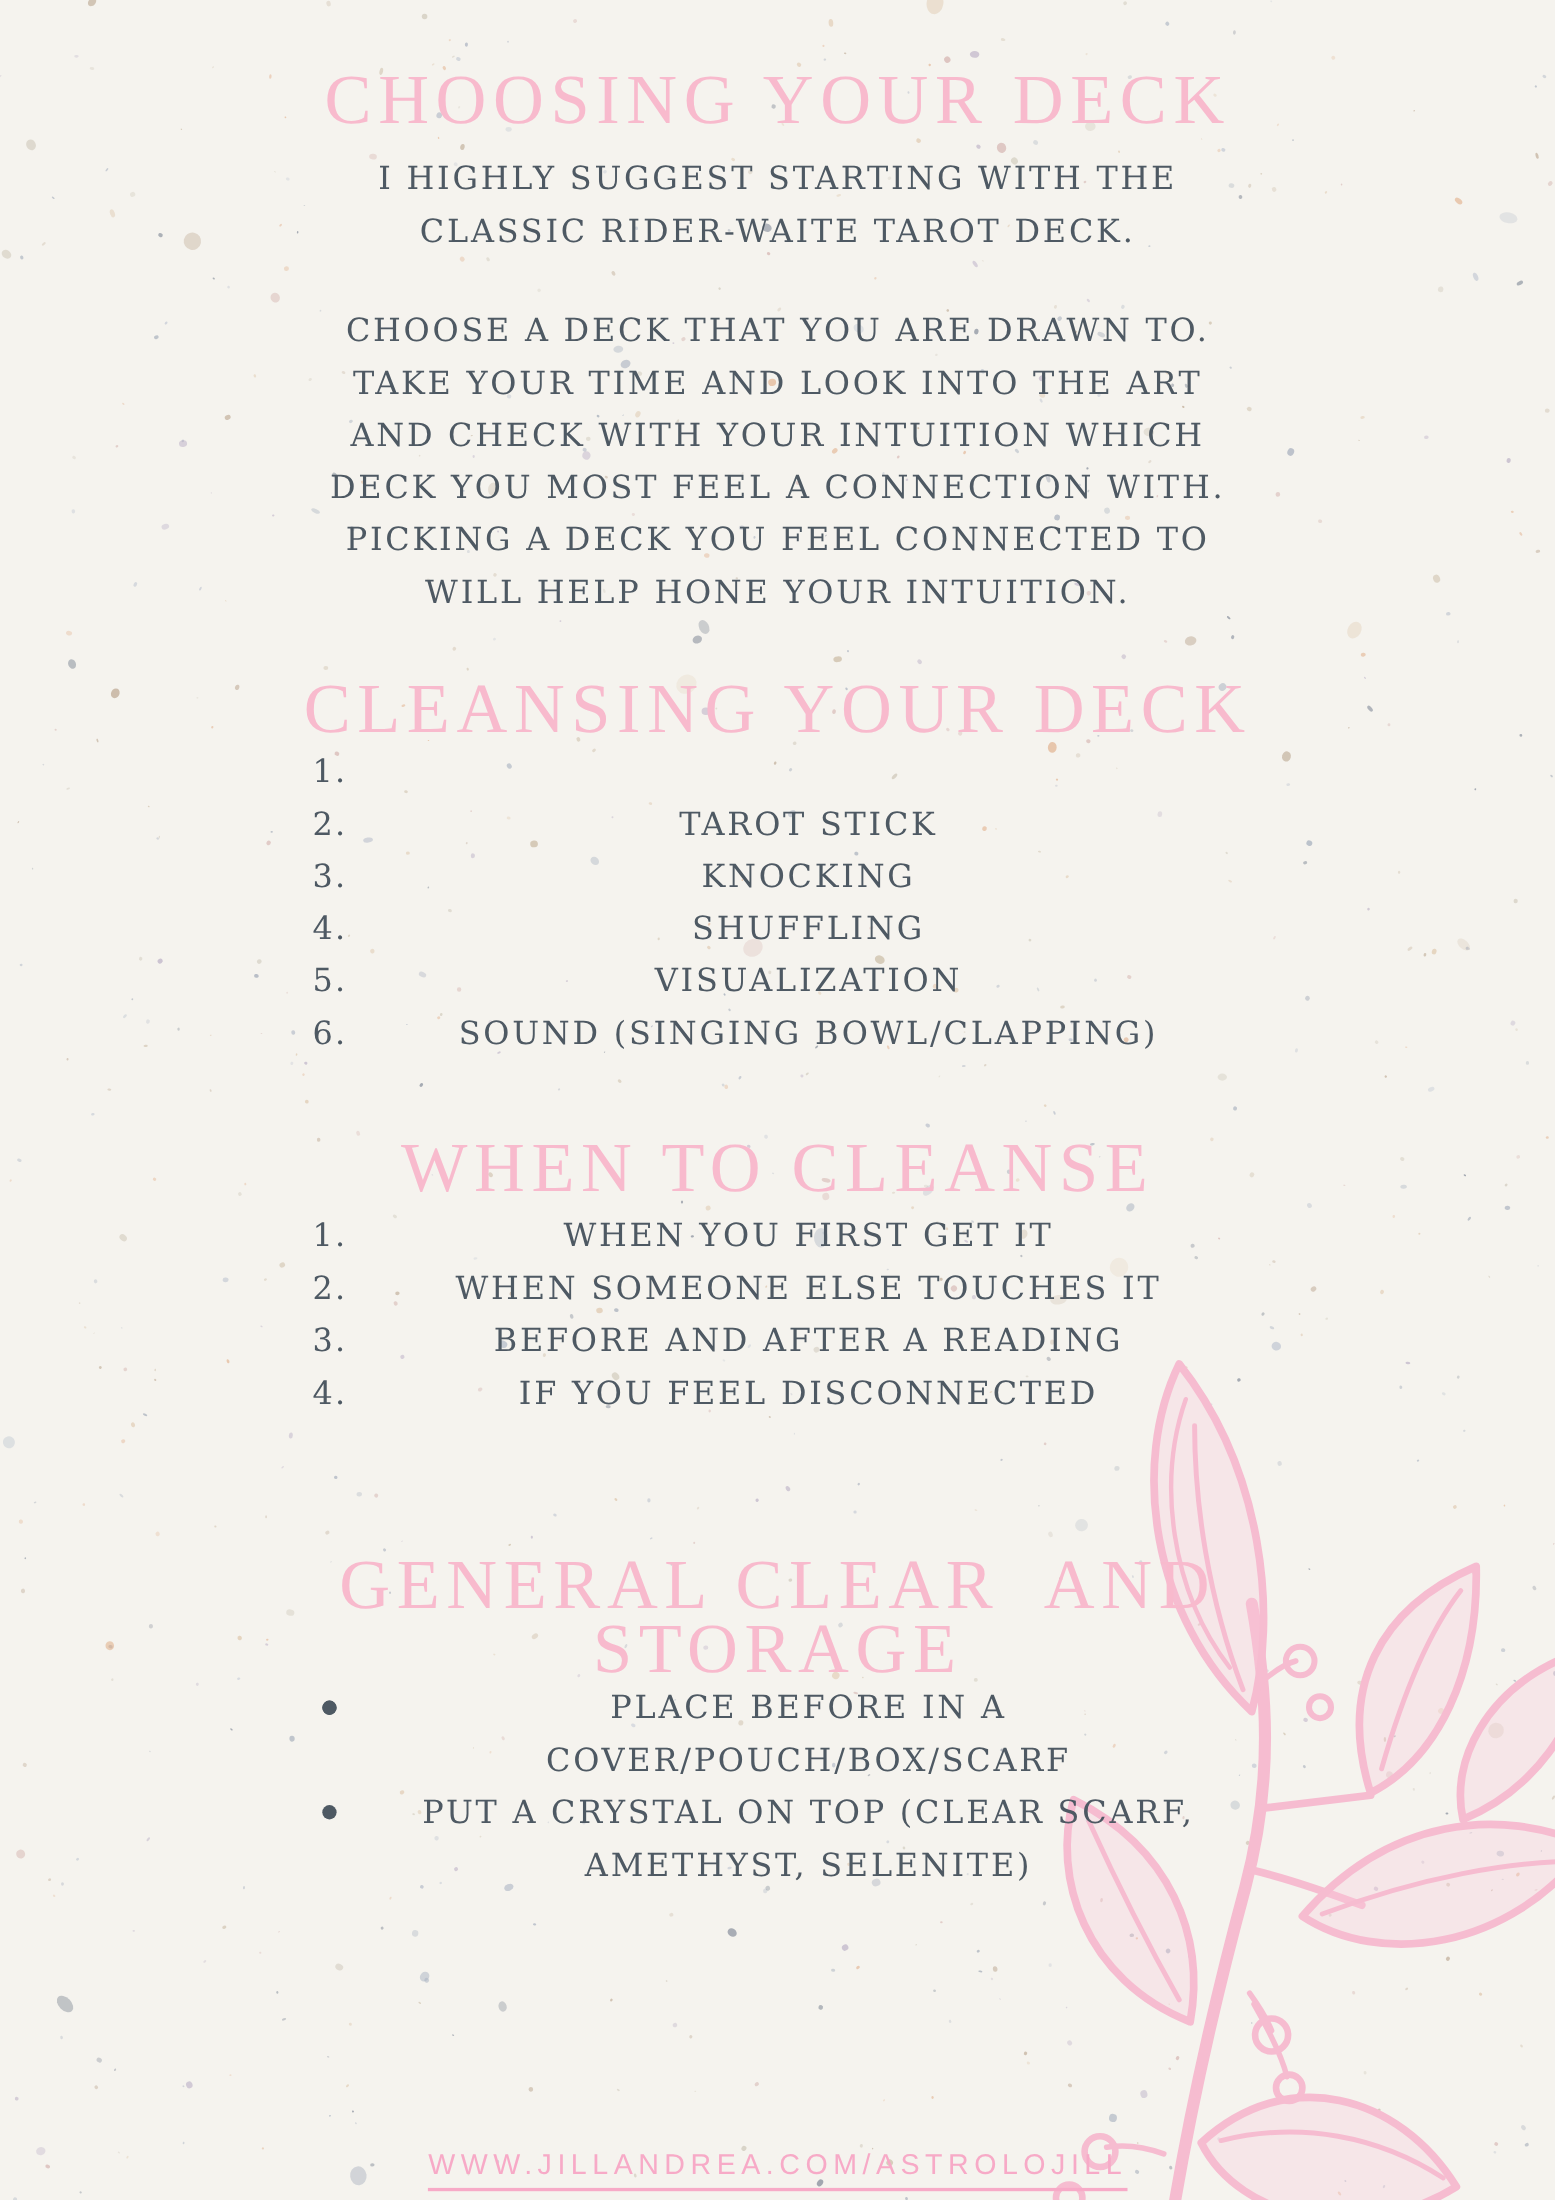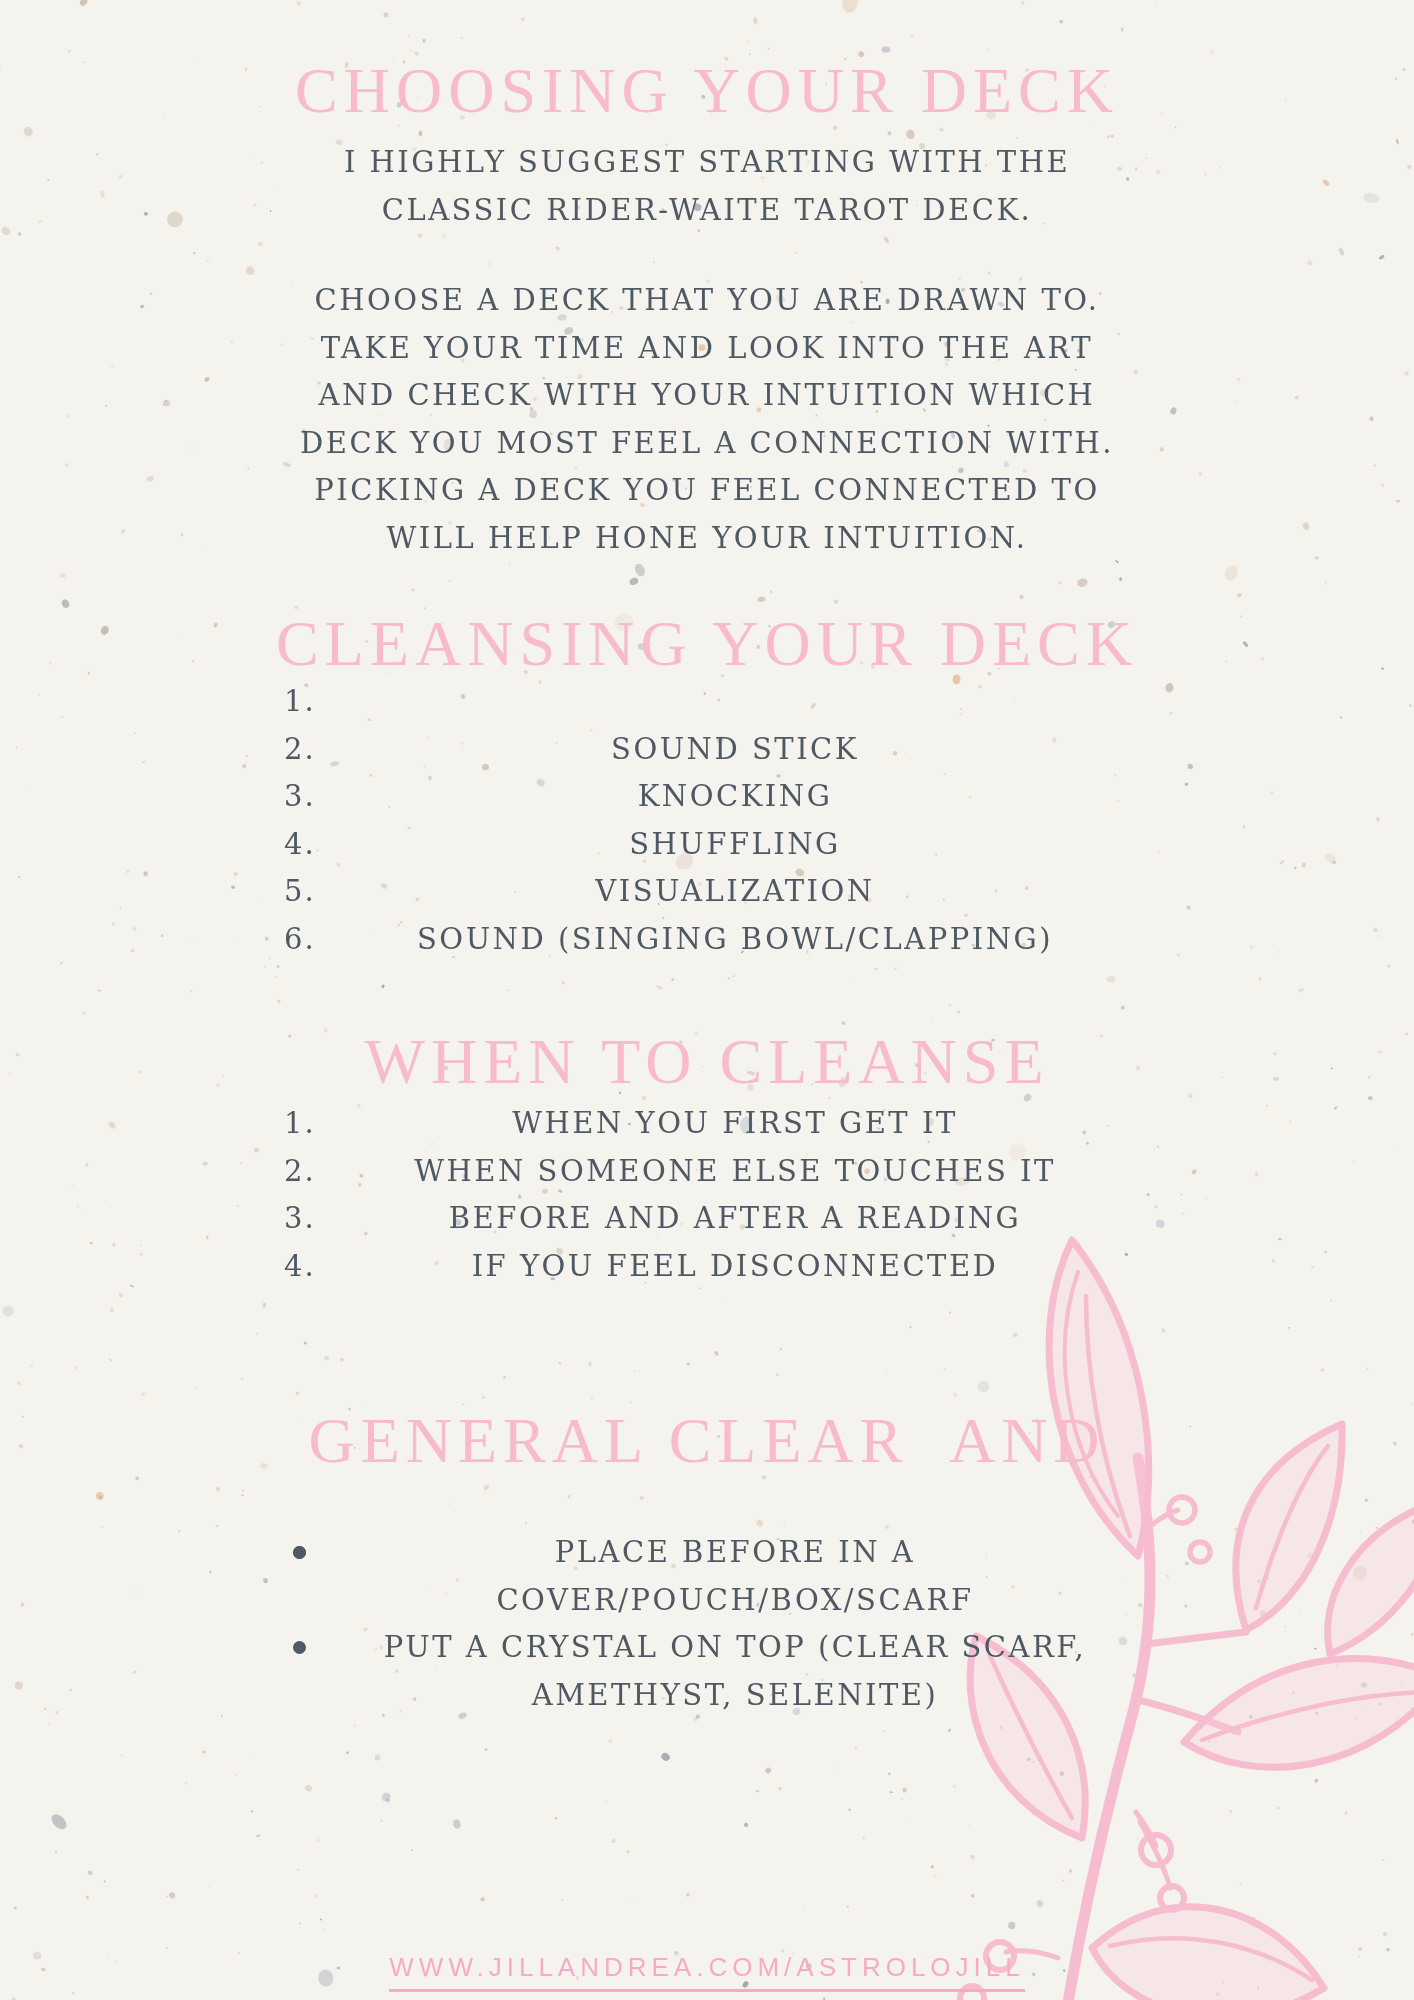--- a/index.html
+++ b/index.html
@@ -969,21 +969,21 @@
     <div class="body-lines" style="top:277px"><div class="line">CHOOSE A DECK THAT YOU ARE DRAWN TO.</div><div class="line">TAKE YOUR TIME AND LOOK INTO THE ART</div><div class="line">AND CHECK WITH YOUR INTUITION WHICH</div><div class="line">DECK YOU MOST FEEL A CONNECTION WITH.</div><div class="line">PICKING A DECK YOU FEEL CONNECTED TO</div><div class="line">WILL HELP HONE YOUR INTUITION.</div></div>
 
     <div class="pink-h" style="top:615px">CLEANSING YOUR DECK</div>
 
     <div class="list" style="top:678px">
         <div class="lrow">
           <div class="lmark">1.</div>
         </div>
         <div class="lrow">
           <div class="lmark">2.</div>
-          <div class="ltext">SOUND STICK</div>
+          <div class="ltext">TAROT STICK</div>
         </div>
         <div class="lrow">
           <div class="lmark">3.</div>
           <div class="ltext">KNOCKING</div>
         </div>
         <div class="lrow">
           <div class="lmark">4.</div>
           <div class="ltext">SHUFFLING</div>
         </div>
         <div class="lrow">
@@ -1010,21 +1010,21 @@
         <div class="lrow">
           <div class="lmark">3.</div>
           <div class="ltext">BEFORE AND AFTER A READING</div>
         </div>
         <div class="lrow">
           <div class="lmark">4.</div>
           <div class="ltext">IF YOU FEEL DISCONNECTED</div>
         </div>
       </div>
 
-    <div class="pink-h" style="top:1412px"><div class="line">GENERAL CLEAR  AND</div></div>
+    <div class="pink-h" style="top:1412px"><div class="line">GENERAL CLEAR  AND</div><div class="line">STORAGE</div></div>
 
     <div class="list" style="top:1529px">
         <div class="brow">
           <span class="bdot"></span>
         </div>
         <div class="brow">
           <span class="bdot"></span>
           <div class="bline">PLACE BEFORE IN A</div>
           <div class="bline">COVER/POUCH/BOX/SCARF</div>
         </div>

